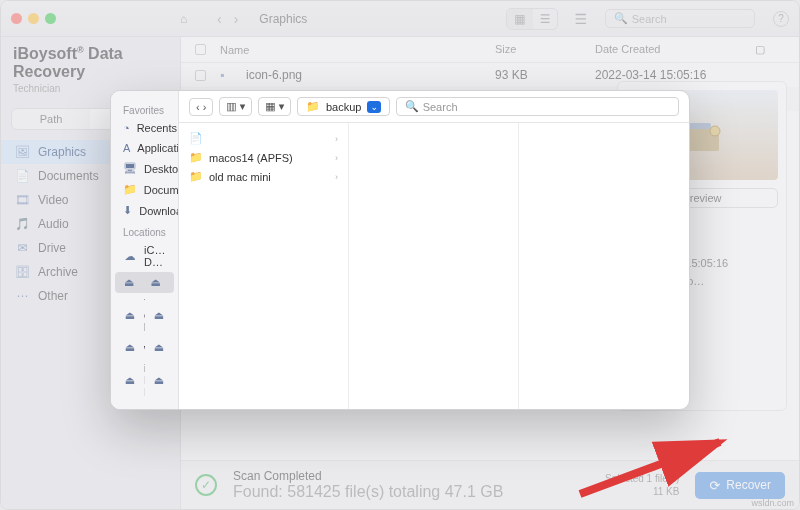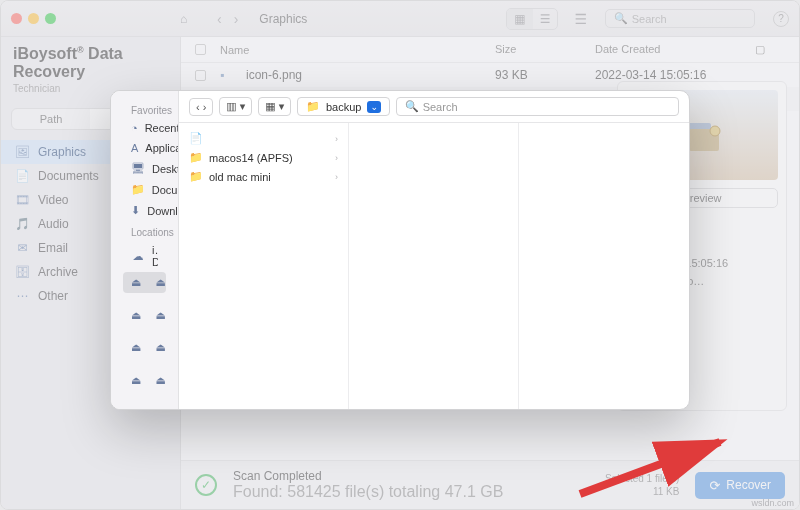--- a/index.html
+++ b/index.html
@@ -94,21 +94,21 @@
 
   
   .sheet{
     position:absolute; top:90px; left:110px; width:580px; height:320px;
     background:#fff; border:1px solid #d2d2d4; border-radius:10px;
     box-shadow:0 20px 50px rgba(0,0,0,.22);
     display:flex; flex-direction:column; overflow:hidden;
   }
   .sheet-side{
     width:150px; background:#f4f3f6; border-right:1px solid #e2e2e4;
-    padding:8px 8px; font-size:11px; overflow:auto;
+    padding:8px 0; font-size:11px; overflow:auto;
   }
   .sheet-side .sec{ color:#9a9aa0; font-size:10px; padding:6px 12px 2px;}
   .sheet-side .it{ display:flex; align-items:center; gap:7px; padding:4px 12px; color:#3a3a3c;}
   .sheet-side .it.sel{ background:#dcdce0; border-radius:4px; margin:0 4px; padding-left:8px;}
   .sheet-side .ic{ width:14px; color:#6b7da0; text-align:center; font-size:11px;}
   .sheet-body{ flex:1; display:flex; flex-direction:column;}
   .sheet-main{ flex:1; display:flex; }
   .sheet-tb{
     height:32px; display:flex; align-items:center; gap:6px; padding:0 10px;
     border-bottom:1px solid #e6e6e8; font-size:11px;
@@ -181,21 +181,21 @@
           <div class="cat-item">
             <span class="cat-ico">🎞</span>
             <span>Video</span>
           </div>
           <div class="cat-item">
             <span class="cat-ico">🎵</span>
             <span>Audio</span>
           </div>
           <div class="cat-item">
             <span class="cat-ico">✉︎</span>
-            <span>Email</span>
+            <span>Drive</span>
           </div>
           <div class="cat-item">
             <span class="cat-ico">🗄</span>
             <span>Archive</span>
           </div>
           <div class="cat-item">
             <span class="cat-ico">⋯</span>
             <span>Other</span>
           </div>
         </div>

